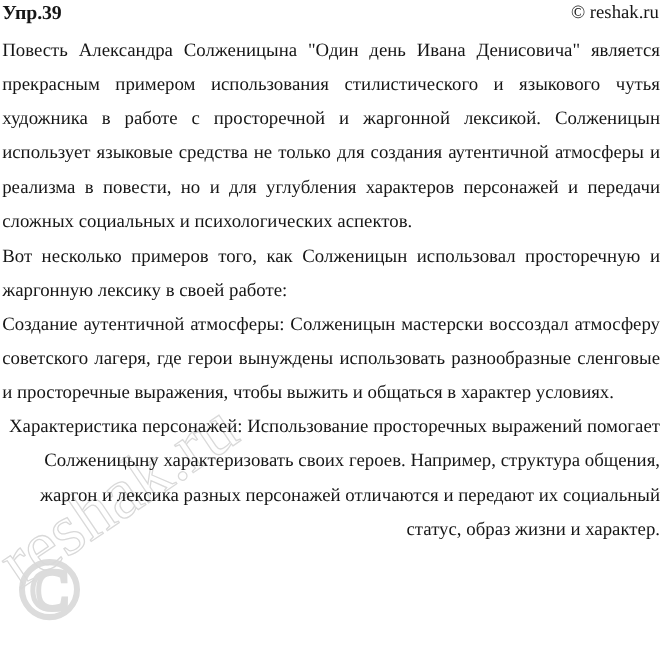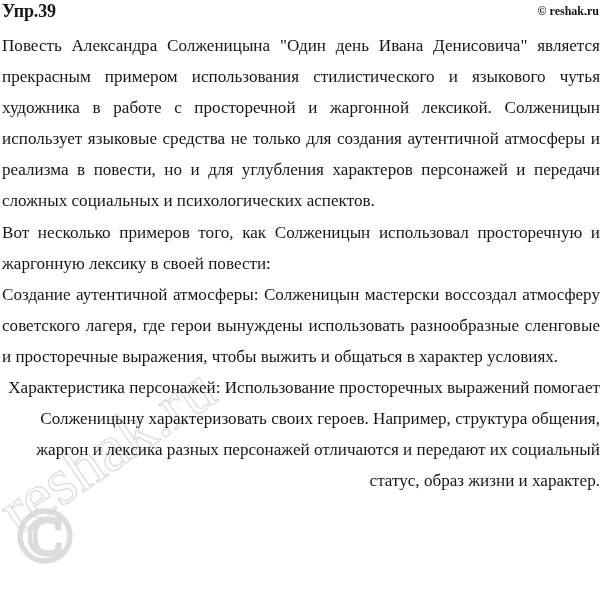--- a/index.html
+++ b/index.html
@@ -36,22 +36,22 @@
     z-index: 3;
   }
   .exercise-title {
     font-weight: bold;
     font-size: 18px;
     line-height: 22px;
     letter-spacing: -0.1px;
     white-space: nowrap;
   }
   .copyright {
-    font-weight: bold;
-    font-size: 12px;
+    font-weight: normal;
+    font-size: 17px;
     line-height: 22px;
     white-space: nowrap;
     padding-right: 1px;
     margin-left: 11px;
   }
 
   
   .article {
     position: relative;
     z-index: 3;
@@ -121,18 +121,18 @@
     </svg>
   </div>
 
   <div class="header">
     <div class="exercise-title">Упр.39</div>
     <div class="copyright">© reshak.ru</div>
   </div>
 
   <div class="article">
     <p>Повесть Александра Солженицына "Один день Ивана Денисовича" является прекрасным примером использования стилистического и языкового чутья художника в работе с просторечной и жаргонной лексикой. Солженицын использует языковые средства не только для создания аутентичной атмосферы и реализма в повести, но и для углубления характеров персонажей и передачи сложных социальных и психологических аспектов.</p>
-    <p>Вот несколько примеров того, как Солженицын использовал просторечную и жаргонную лексику в своей повести:</p>
+    <p>Вот несколько примеров того, как Солженицын использовал просторечную и жаргонную лексику в своей работе:</p>
     <p>Создание аутентичной атмосферы: Солженицын мастерски воссоздал атмосферу советского лагеря, где герои вынуждены использовать разнообразные сленговые и просторечные выражения, чтобы выжить и общаться в характер условиях.</p>
     <p>Характеристика персонажей: Использование просторечных выражений помогает Солженицыну характеризовать своих героев. Например, структура общения, жаргон и лексика разных персонажей отличаются и передают их социальный статус, образ жизни и характер.</p>
   </div>
 
 </div>
 
 </body></html>

